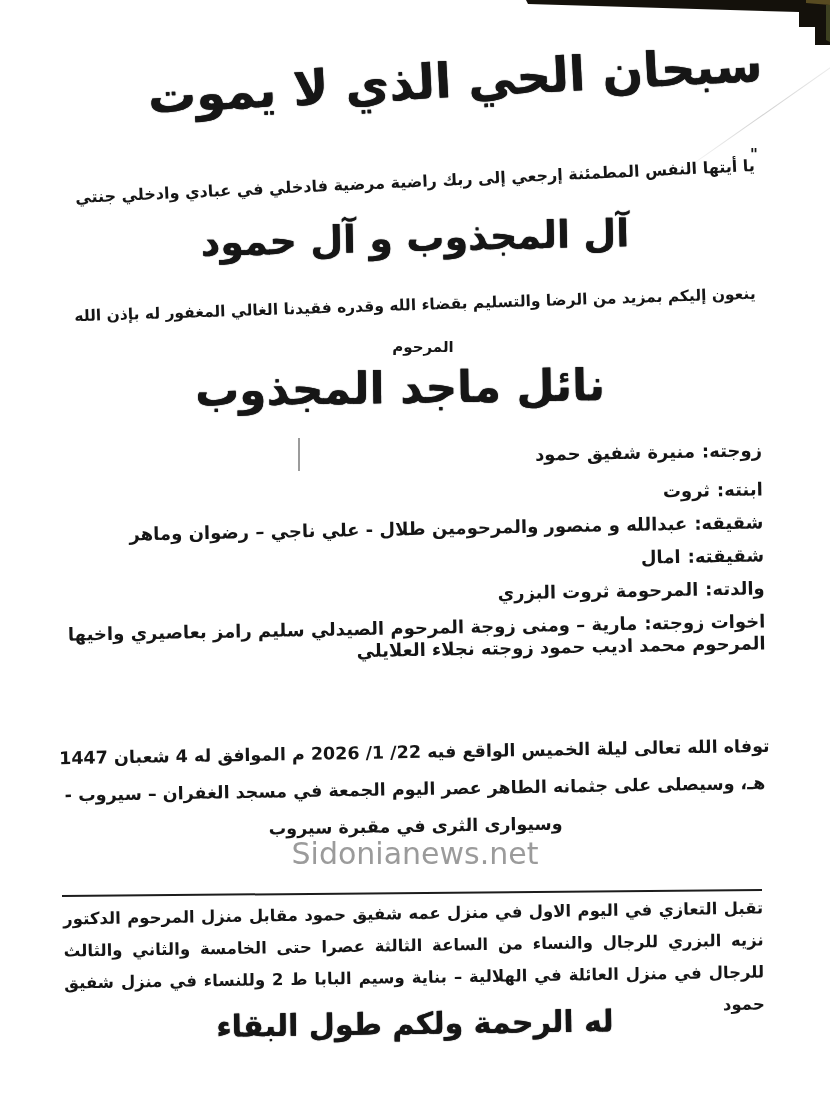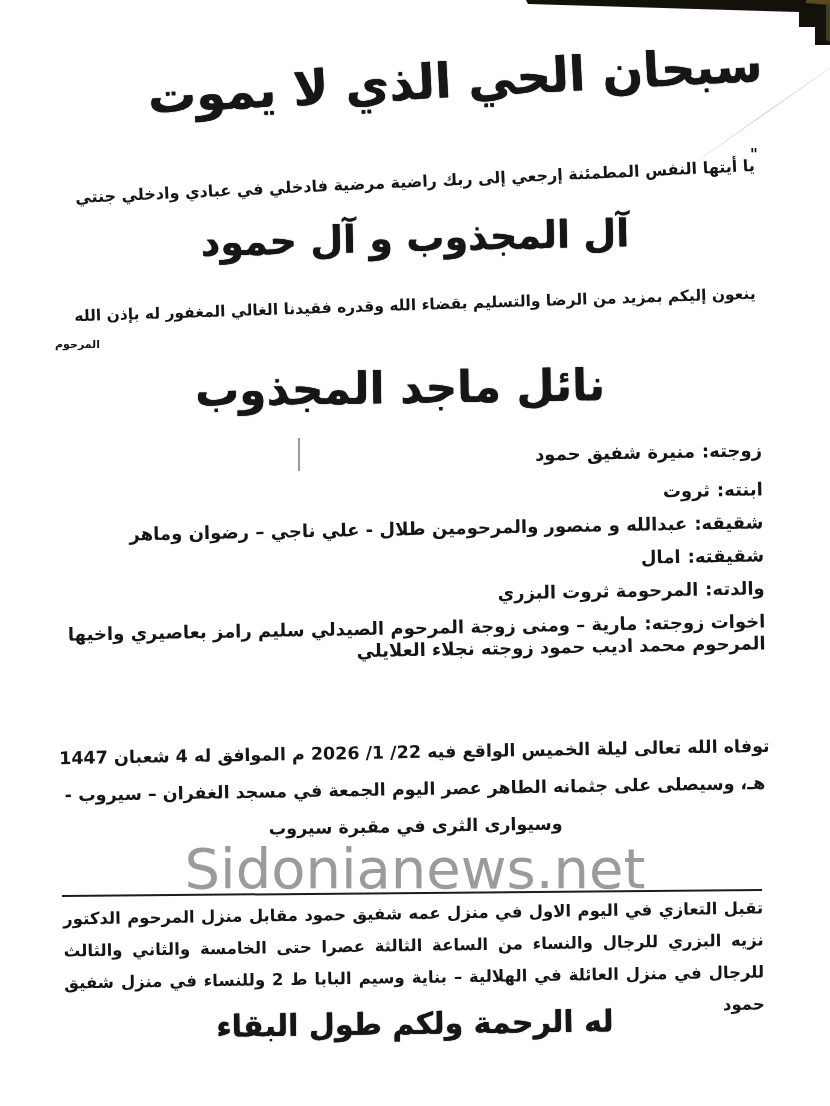--- a/index.html
+++ b/index.html
@@ -47,22 +47,22 @@
     text-align:center;font-size:38px;font-weight:700;
     white-space:nowrap;transform:rotate(-1.3deg);
     text-shadow:0 0 1px #000;
   }
   .announcement{
     top:296px;left:70px;width:690px;
     text-align:center;font-size:15.5px;font-weight:700;
     white-space:nowrap;transform:rotate(-1.9deg);
   }
   .honorific{
-    top:338px;left:55px;width:700px;
-    text-align:left;font-size:11px;font-weight:700;
+    top:338px;left:73px;width:700px;
+    text-align:center;font-size:15px;font-weight:700;
   }
   .deceased-name{
     top:362px;left:35px;width:730px;
     text-align:center;font-size:44px;font-weight:700;
     white-space:nowrap;transform:rotate(-.8deg);
     text-shadow:0 0 1px #000;
   }
 
   .family-list{
     top:446px;right:66px;width:698px;
@@ -76,21 +76,21 @@
   .death-details{
     top:734px;left:55px;width:720px;
     text-align:center;font-size:17.5px;font-weight:700;line-height:37px;
     transform:rotate(-1deg);
   }
   .death-details .line{white-space:nowrap;}
 
   .watermark{
     top:836px;left:0;width:830px;
     direction:ltr;text-align:center;
-    font-size:56px;font-weight:400;color:#9b9b9b;
+    font-size:30px;font-weight:400;color:#9b9b9b;
     letter-spacing:0;
   }
 
   .divider{
     top:892px;left:62px;width:700px;height:0;
     border-top:2px solid #1c1c1c;
     transform:rotate(-.5deg);
   }
 
   .condolences{

